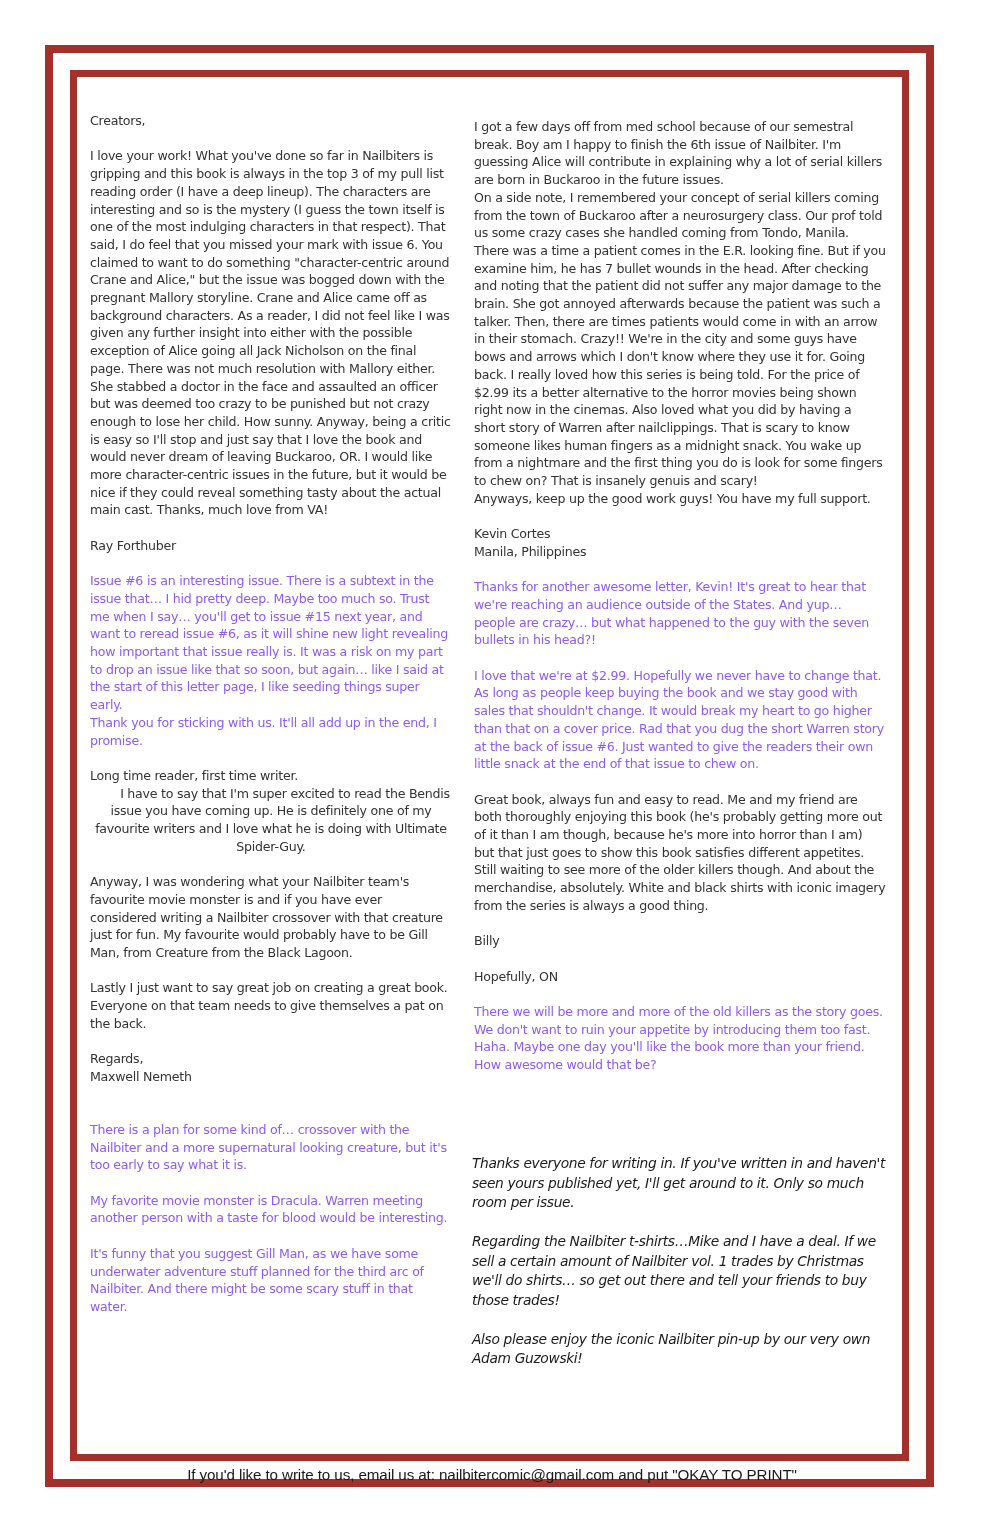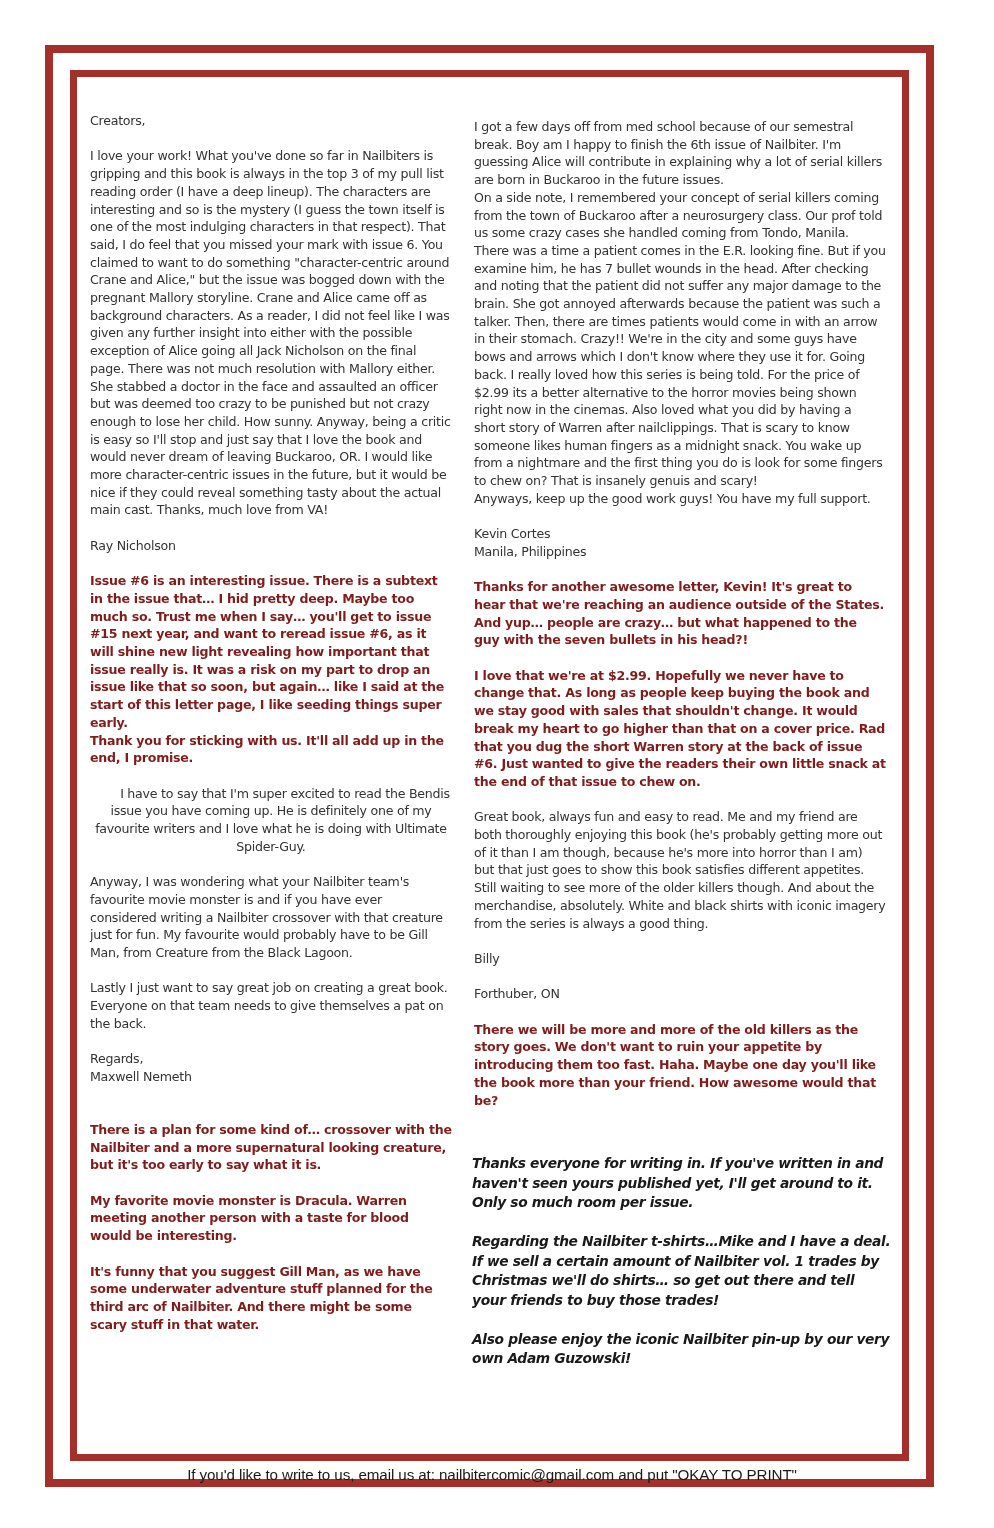--- a/index.html
+++ b/index.html
@@ -5,49 +5,50 @@
   html, body { margin:0; padding:0; background:#ffffff; }
   body { width:994px; height:1528px; position:relative; overflow:hidden; font-family:"DejaVu Sans", sans-serif; color:#2a2a2a; }
   .frame-outer { position:absolute; left:45px; top:45px; width:873px; height:1426px; border:8px solid #a3302b; }
   .frame-inner { position:absolute; left:70px; top:70px; width:825px; height:1377px; border:7px solid #a3302b; }
   .col { position:absolute; font-size:12.6px; line-height:17.7px; letter-spacing:-0.25px; }
   .col-left { left:90px; top:112px; width:362px; }
   .col-right { left:474px; top:118px; width:412px; }
   .col p { margin:0; }
   .gap { height:17.7px; }
   .normal { font-weight:normal; color:#333; }
-  .bold { font-weight:bold; color:#7f1d1d; }
-  .italic-bold { font-weight:bold; font-style:italic; color:#1a1a1a; font-size:13.8px; line-height:19.5px; letter-spacing:-0.35px; }
+  .bold { font-weight:normal; color:#8b5cf6; }
+  .italic-bold { font-weight:normal; font-style:italic; color:#1a1a1a; font-size:13.8px; line-height:19.5px; letter-spacing:-0.35px; }
   .indent { text-indent:28px;text-align:center; }
   .closing { position:absolute; left:472px; top:1154px; width:420px; }
   .closing p { margin:0; }
   .closing .gap { height:19.5px; }
   .footer { position:absolute; left:90px; top:1427px; width:804px; text-align:center; font-family:"Liberation Sans", sans-serif; font-size:15.2px; color:#1a1a1a; letter-spacing:-0.1px;margin-top:39px; }
 </style>
 </head>
 <body>
 
 <div class="frame-outer"></div>
 <div class="frame-inner"></div>
 
 <div class="col col-left">
   <section>
     <p class="normal">Creators,</p>
     <div class="gap"></div>
     <p class="normal">I love your work!  What you've done so far in Nailbiters is gripping and this book is always in the top 3 of my pull list reading order (I have a deep lineup).  The characters are interesting and so is the mystery (I guess the town itself is one of the most indulging characters in that respect). That said, I do feel that you missed your mark with issue 6.  You claimed to want to do something "character-centric around Crane and Alice," but the issue was bogged down with the pregnant Mallory storyline.  Crane and Alice came off as background characters.  As a reader, I did not feel like I was given any further insight into either with the possible exception of Alice going all Jack Nicholson on the final page.  There was not much resolution with Mallory either.  She stabbed a doctor in the face and assaulted an officer but was deemed too crazy to be punished but not crazy enough to lose her child.  How sunny.  Anyway, being a critic is easy so I'll stop and just say that I love the book and would never dream of leaving Buckaroo, OR.  I would like more character-centric issues in the future, but it would be nice if they could reveal something tasty about the actual main cast.  Thanks, much love from VA!</p>
     <div class="gap"></div>
-    <p class="normal">Ray Nicholson</p>
+    <p class="normal">Ray Forthuber</p>
   </section>
   <div class="gap"></div>
   <section>
     <p class="bold">Issue #6 is an interesting issue. There is a subtext in the issue that… I hid pretty deep. Maybe too much so. Trust me when I say… you'll get to issue #15 next year, and want to reread issue #6, as it will shine new light revealing how important that issue really is. It was a risk on my part to drop an issue like that so soon, but again… like I said at the start of this letter page, I like seeding things super early.</p>
     <p class="bold">Thank you for sticking with us. It'll all add up in the end, I promise.</p>
   </section>
   <div class="gap"></div>
   <section>
+    <p class="normal">Long time reader, first time writer.</p>
     <p class="normal indent">I have to say that I'm super excited to read the Bendis issue you have coming up. He is definitely one of my favourite writers and I love what he is doing with Ultimate Spider-Guy.</p>
     <div class="gap"></div>
     <p class="normal">Anyway, I was wondering what your Nailbiter team's favourite movie monster is and if you have ever considered writing a Nailbiter crossover with that creature just for fun. My favourite would probably have to be Gill Man, from Creature from the Black Lagoon.</p>
     <div class="gap"></div>
     <p class="normal">Lastly I just want to say great job on creating a great book. Everyone on that team needs to give themselves a pat on the back.</p>
     <div class="gap"></div>
     <p class="normal">Regards,</p>
     <p class="normal">Maxwell Nemeth</p>
   </section>
   <div class="gap"></div>
@@ -75,21 +76,21 @@
     <p class="bold">Thanks for another awesome letter, Kevin! It's great to hear that we're reaching an audience outside of the States. And yup… people are crazy… but what happened to the guy with the seven bullets in his head?!</p>
     <div class="gap"></div>
     <p class="bold">I love that we're at $2.99. Hopefully we never have to change that. As long as people keep buying the book and we stay good with sales that shouldn't change. It would break my heart to go higher than that on a cover price. Rad that you dug the short Warren story at the back of issue #6. Just wanted to give the readers their own little snack at the end of that issue to chew on.</p>
   </section>
   <div class="gap"></div>
   <section>
     <p class="normal">Great book, always fun and easy to read. Me and my friend are both thoroughly enjoying this book (he's probably getting more out of it than I am though, because he's more into horror than I am) but that just goes to show this book satisfies different appetites. Still waiting to see more of the older killers though. And about the merchandise, absolutely. White and black shirts with iconic imagery from the series is always a good thing.</p>
     <div class="gap"></div>
     <p class="normal">Billy</p>
     <div class="gap"></div>
-    <p class="normal">Forthuber, ON</p>
+    <p class="normal">Hopefully, ON</p>
   </section>
   <div class="gap"></div>
   <section>
     <p class="bold">There we will be more and more of the old killers as the story goes. We don't want to ruin your appetite by introducing them too fast. Haha. Maybe one day you'll like the book more than your friend. How awesome would that be?</p>
   </section>
 </div>
 
 <div class="closing">
   <p class="italic-bold">Thanks everyone for writing in. If you've written in and haven't seen yours published yet, I'll get around to it. Only so much room per issue.</p>
   <div class="gap"></div>

